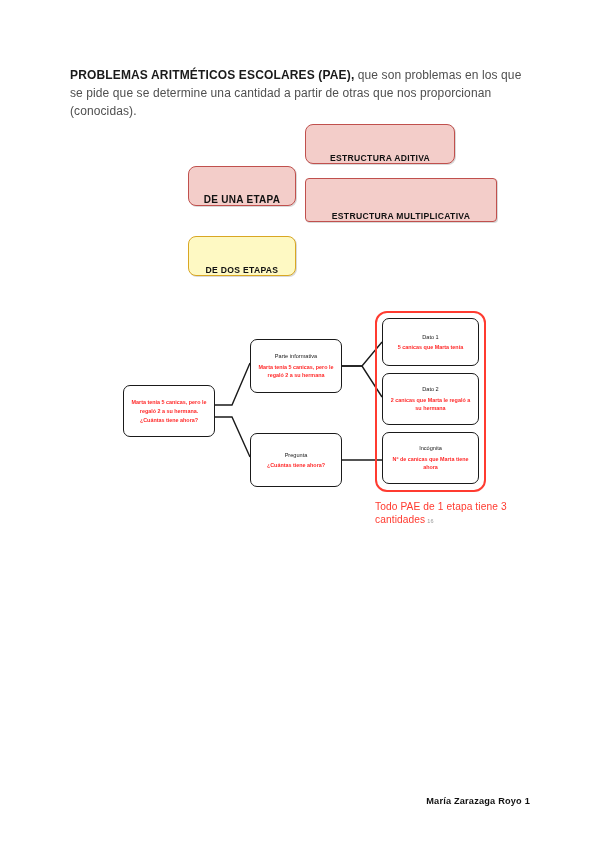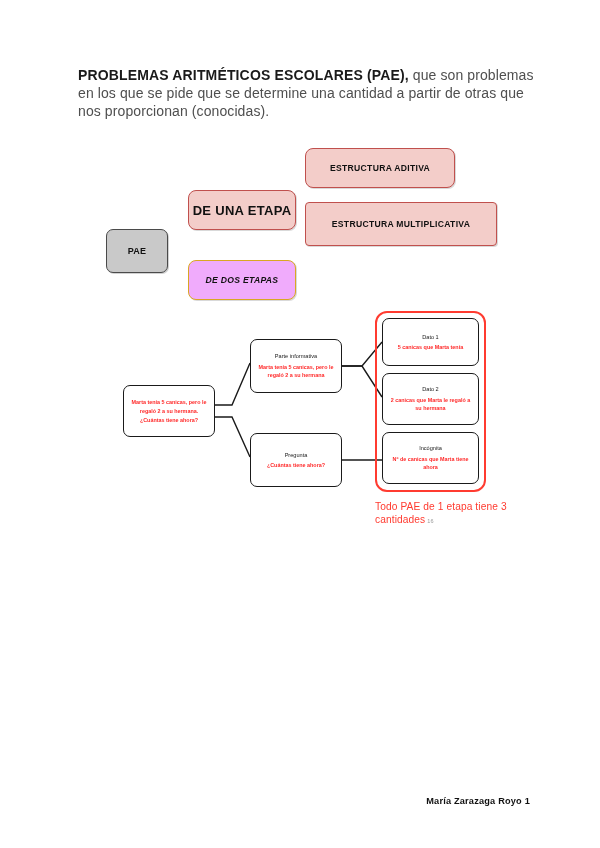--- a/index.html
+++ b/index.html
@@ -21,79 +21,76 @@
     height: 848px;
     background: #ffffff;
   }
 
   
   .intro {
     position: absolute;
     left: 70px;
     top: 66px;
     width: 460px;
-    font-size: 14px;
+    font-size: 12px;
     line-height: 18px;
     color: #4f4f4f;
     letter-spacing: 0.1px;
-    margin-left: 8px;
   }
   .intro b {
     color: #1a1a1a;
     font-weight: bold;
     letter-spacing: 0.15px;
   }
 
   
   .concept-map {
     position: absolute;
     left: 0; top: 0;
     width: 600px;
     height: 848px;
     pointer-events: none;
   }
   .cbox {
     position: absolute;
     box-sizing: border-box;
     display: flex;
-    align-items: center;
+    align-items: flex-end;
     justify-content: center;
     text-align: center;
     font-weight: bold;
     letter-spacing: 0.3px;
     color: #111111;
-    margin-top: 24px;
   }
   .cbox-pae {
     left: 106px; top: 205px;
     width: 62px; height: 44px;
     background: #c9c9c9;
     border: 1.4px solid #4a4a4a;
     border-radius: 7px;
     font-size: 9px;
     box-shadow: 1px 1px 0 rgba(0,0,0,0.18);
   }
   .cbox-etapa1 {
     left: 188px; top: 166px;
     width: 108px; height: 40px;
     background: #f3cdc9;
     border: 1.6px solid #c0504d;
     border-radius: 8px;
-    font-size: 13px;
+    font-size: 10px;
     box-shadow: 1px 1px 0 rgba(0,0,0,0.15);
   }
   .cbox-etapa2 {
     left: 188px; top: 236px;
     width: 108px; height: 40px;
-    background: #f0abfc;
+    background: #fef9c3;
     border: 1.6px solid #d9a723;
     border-radius: 8px;
     font-size: 8.6px;
     box-shadow: 1px 1px 0 rgba(0,0,0,0.15);
-    font-style: italic;
   }
   .cbox-aditiva {
     left: 305px; top: 124px;
     width: 150px; height: 40px;
     background: #f3cdc9;
     border: 1.6px solid #c0504d;
     border-radius: 8px;
     font-size: 8.6px;
     box-shadow: 1px 1px 0 rgba(0,0,0,0.15);
   }
@@ -218,23 +215,20 @@
 <div class="page">
 
   <div class="intro">
     <b>PROBLEMAS ARITMÉTICOS ESCOLARES (PAE),</b><span> que son problemas en los que se pide que se determine una cantidad a partir de otras que nos proporcionan (conocidas).</span>
   </div>
 
   <svg class="concept-map" width="600" height="848">
     <g stroke="#ffffff" stroke-width="0" fill="none"></g>
   </svg>
 
-  <div class="cbox cbox-pae">
-    <span>PAE</span>
-  </div>
   <div class="cbox cbox-etapa1">
     <span>DE UNA ETAPA</span>
   </div>
   <div class="cbox cbox-etapa2">
     <span>DE DOS ETAPAS</span>
   </div>
   <div class="cbox cbox-aditiva">
     <span>ESTRUCTURA ADITIVA</span>
   </div>
   <div class="cbox cbox-multiplicativa">

